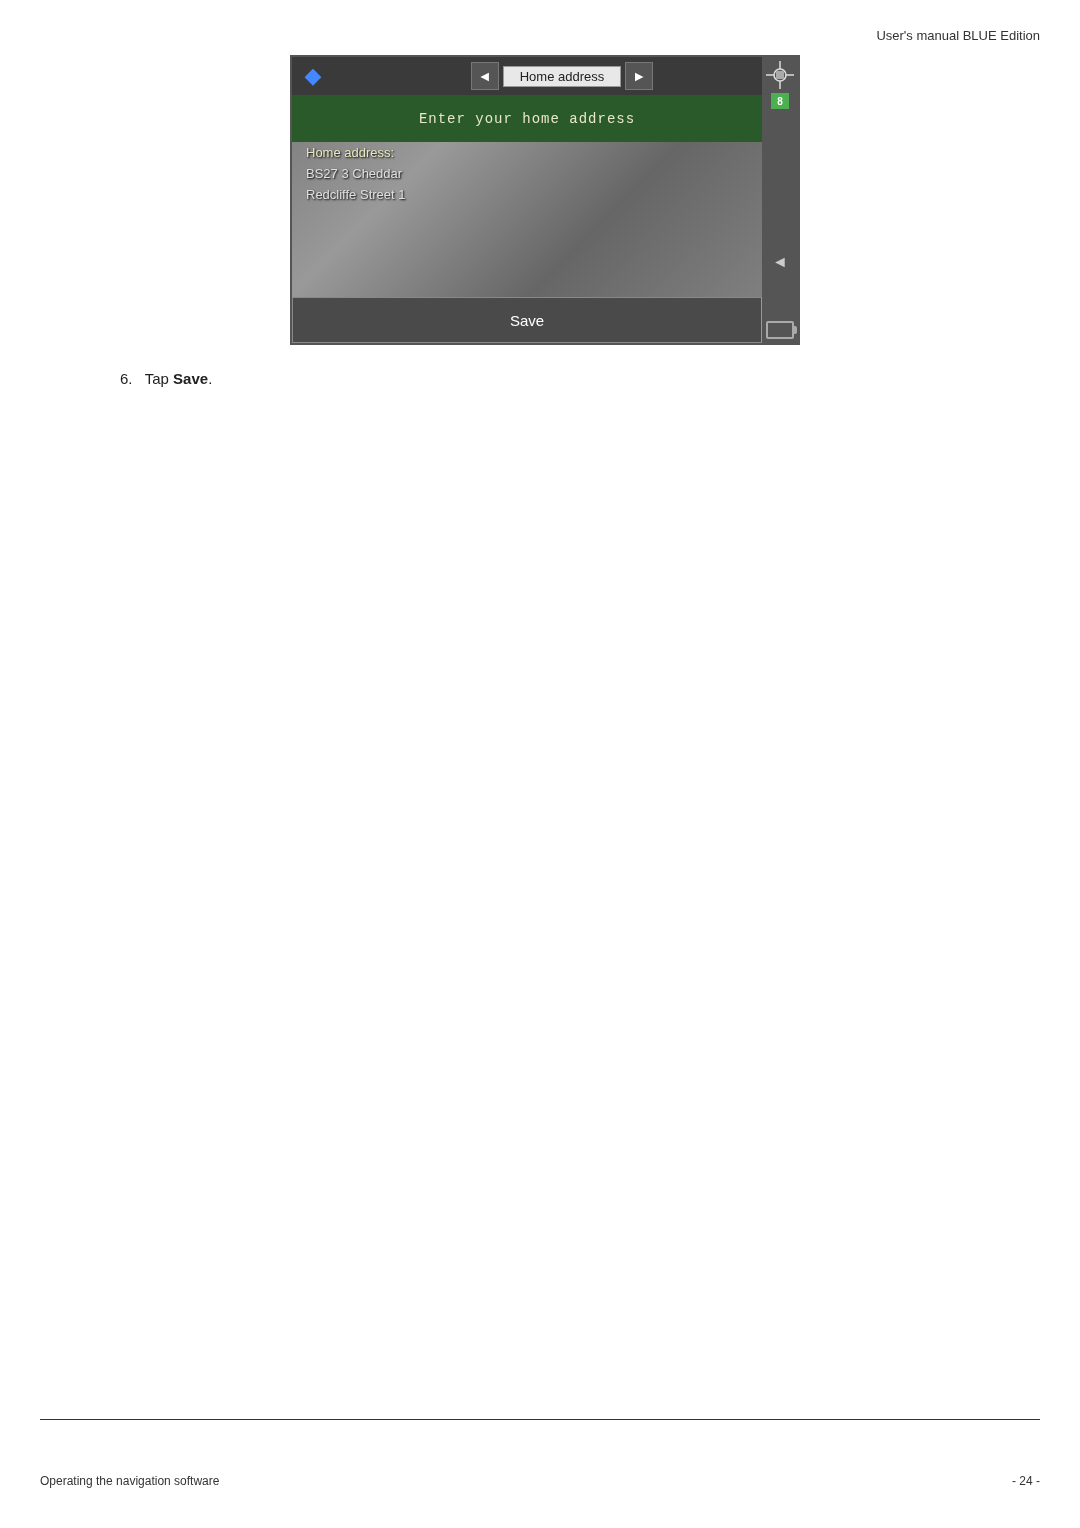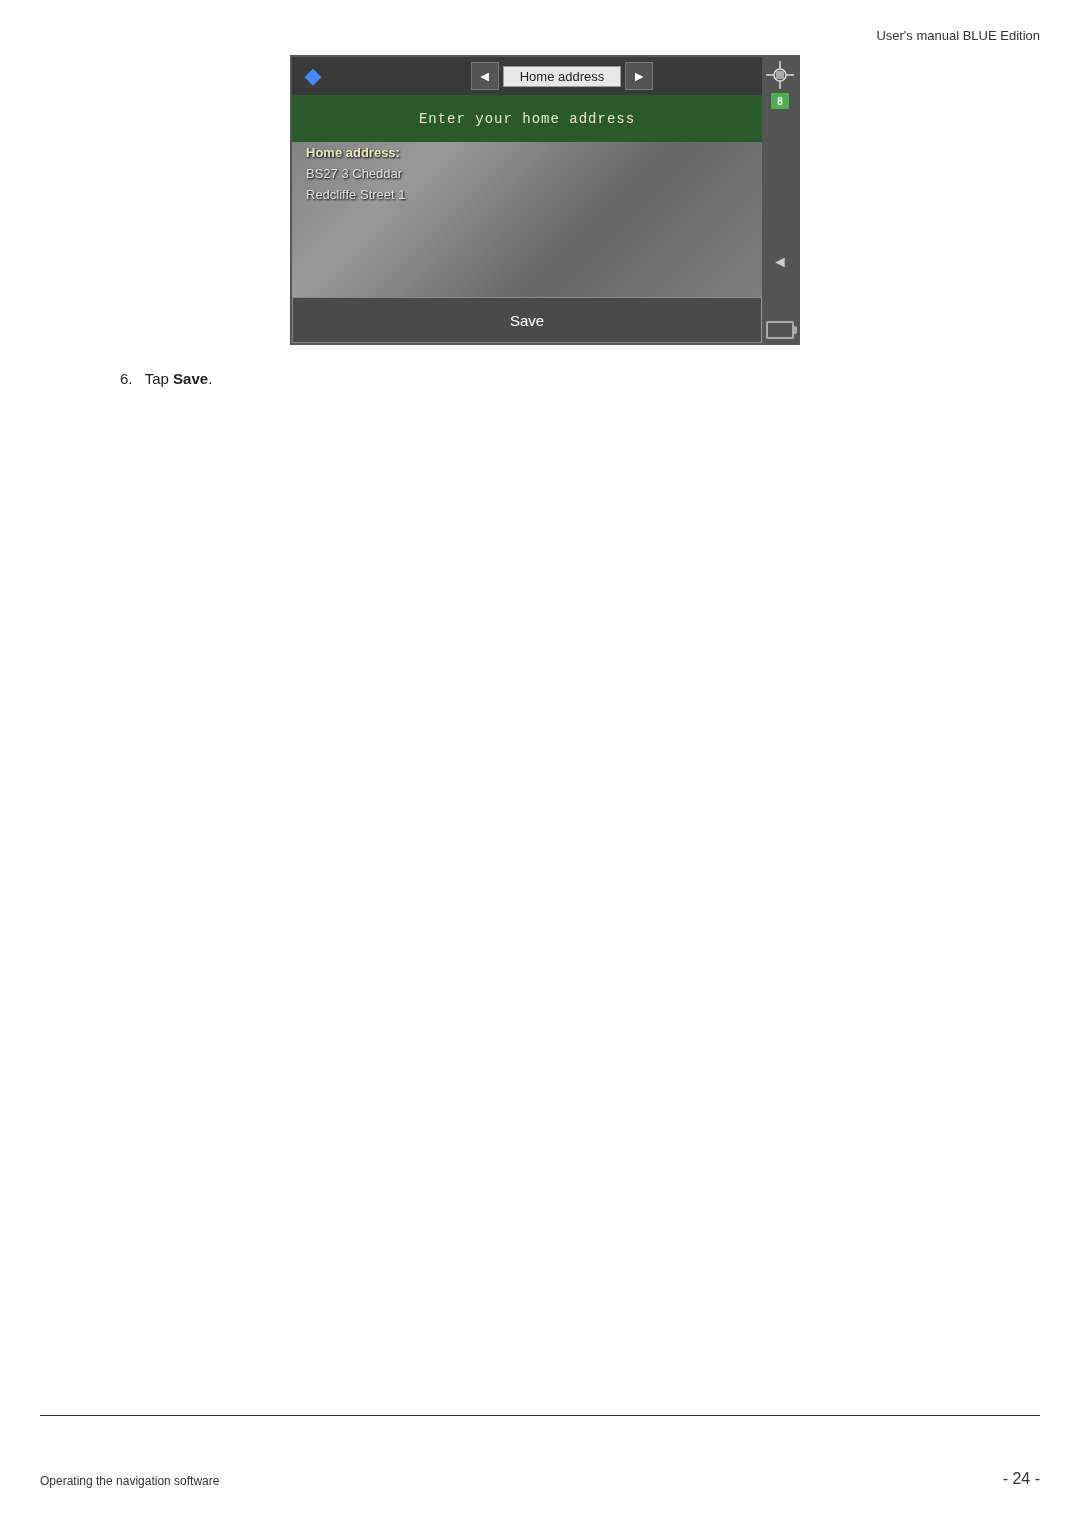--- a/index.html
+++ b/index.html
@@ -222,21 +222,21 @@
 
     .address-info {
       color: #e0e0e0;
       font-size: 13px;
       font-family: Arial, sans-serif;
       line-height: 1.6;
       text-shadow: 1px 1px 2px #000;
     }
 
     .address-label {
-      font-weight: bold;
+      font-weight: normal;
       color: #e8e8c0;
     }
 
     
     .bottom-buttons {
       position: absolute;
       bottom: 0;
       left: 0;
       right: 36px;
       height: 46px;
@@ -301,21 +301,21 @@
       border-top: 1px solid #333;
       padding-top: 8px;
     }
 
     .footer-left {
       font-size: 12px;
       color: #333;
     }
 
     .footer-right {
-      font-size: 16px;
+      font-size: 12px;
       color: #333;
       margin-top: 46px;
     }
   </style>
 </head>
 <body>
 
 <div class="page-header">User's manual BLUE Edition</div>
 
 <div class="device-container">

